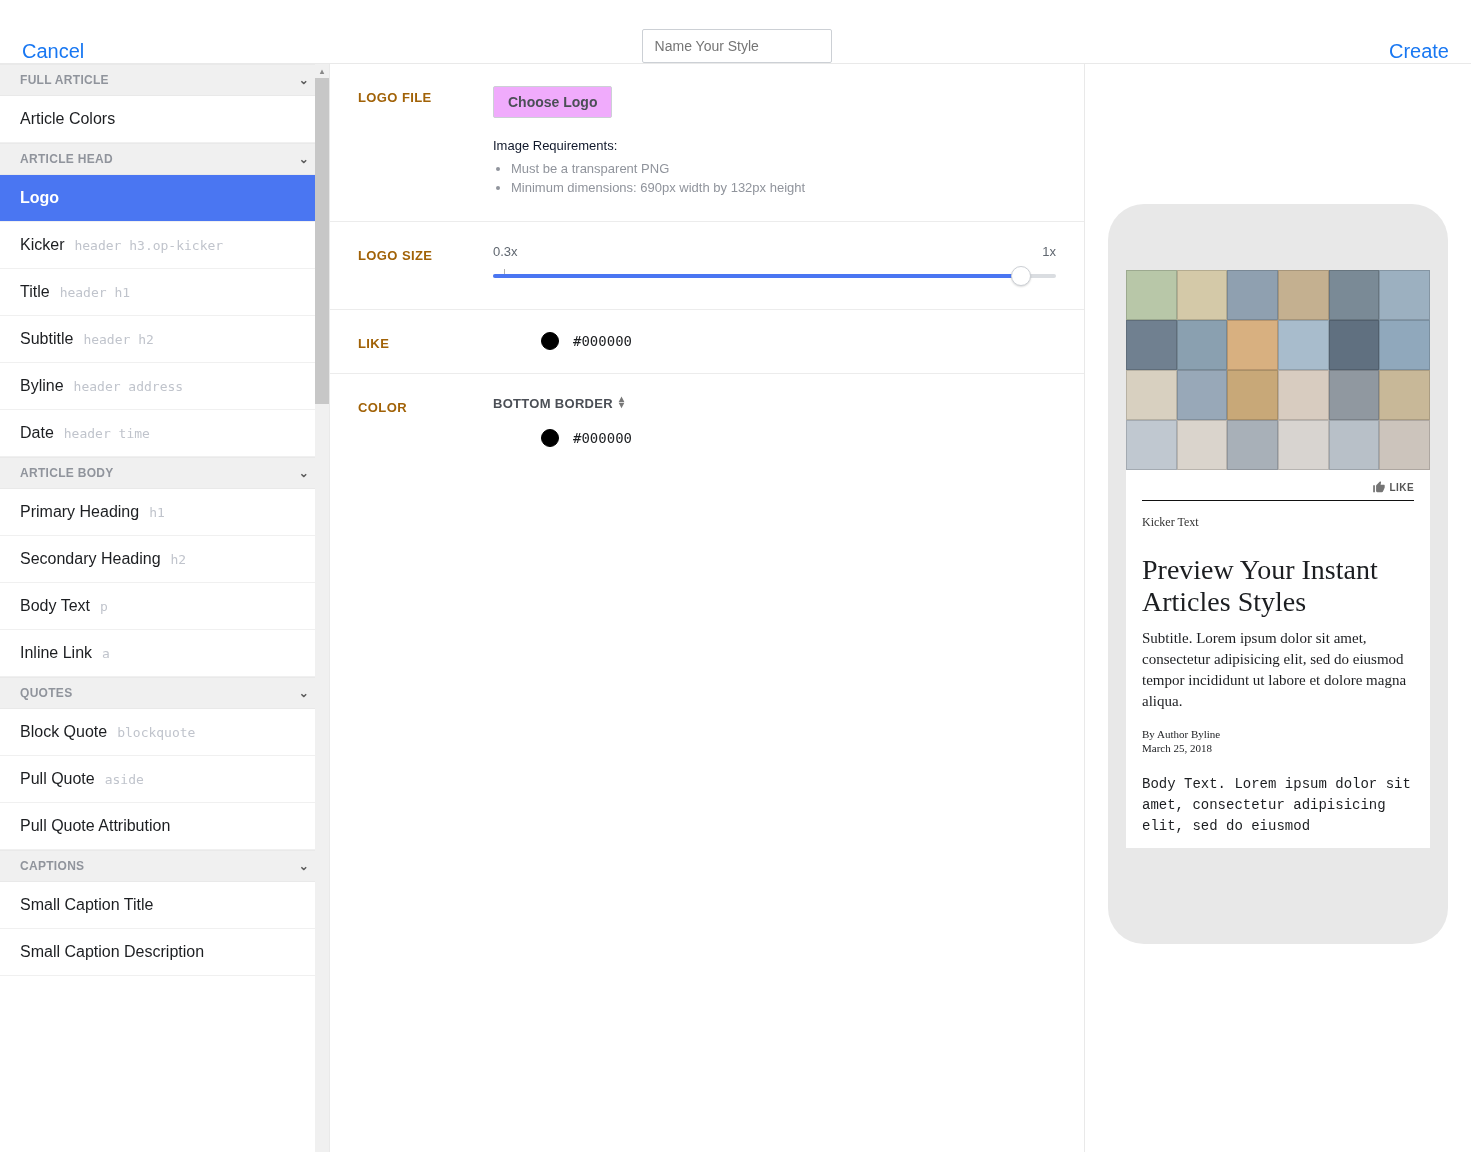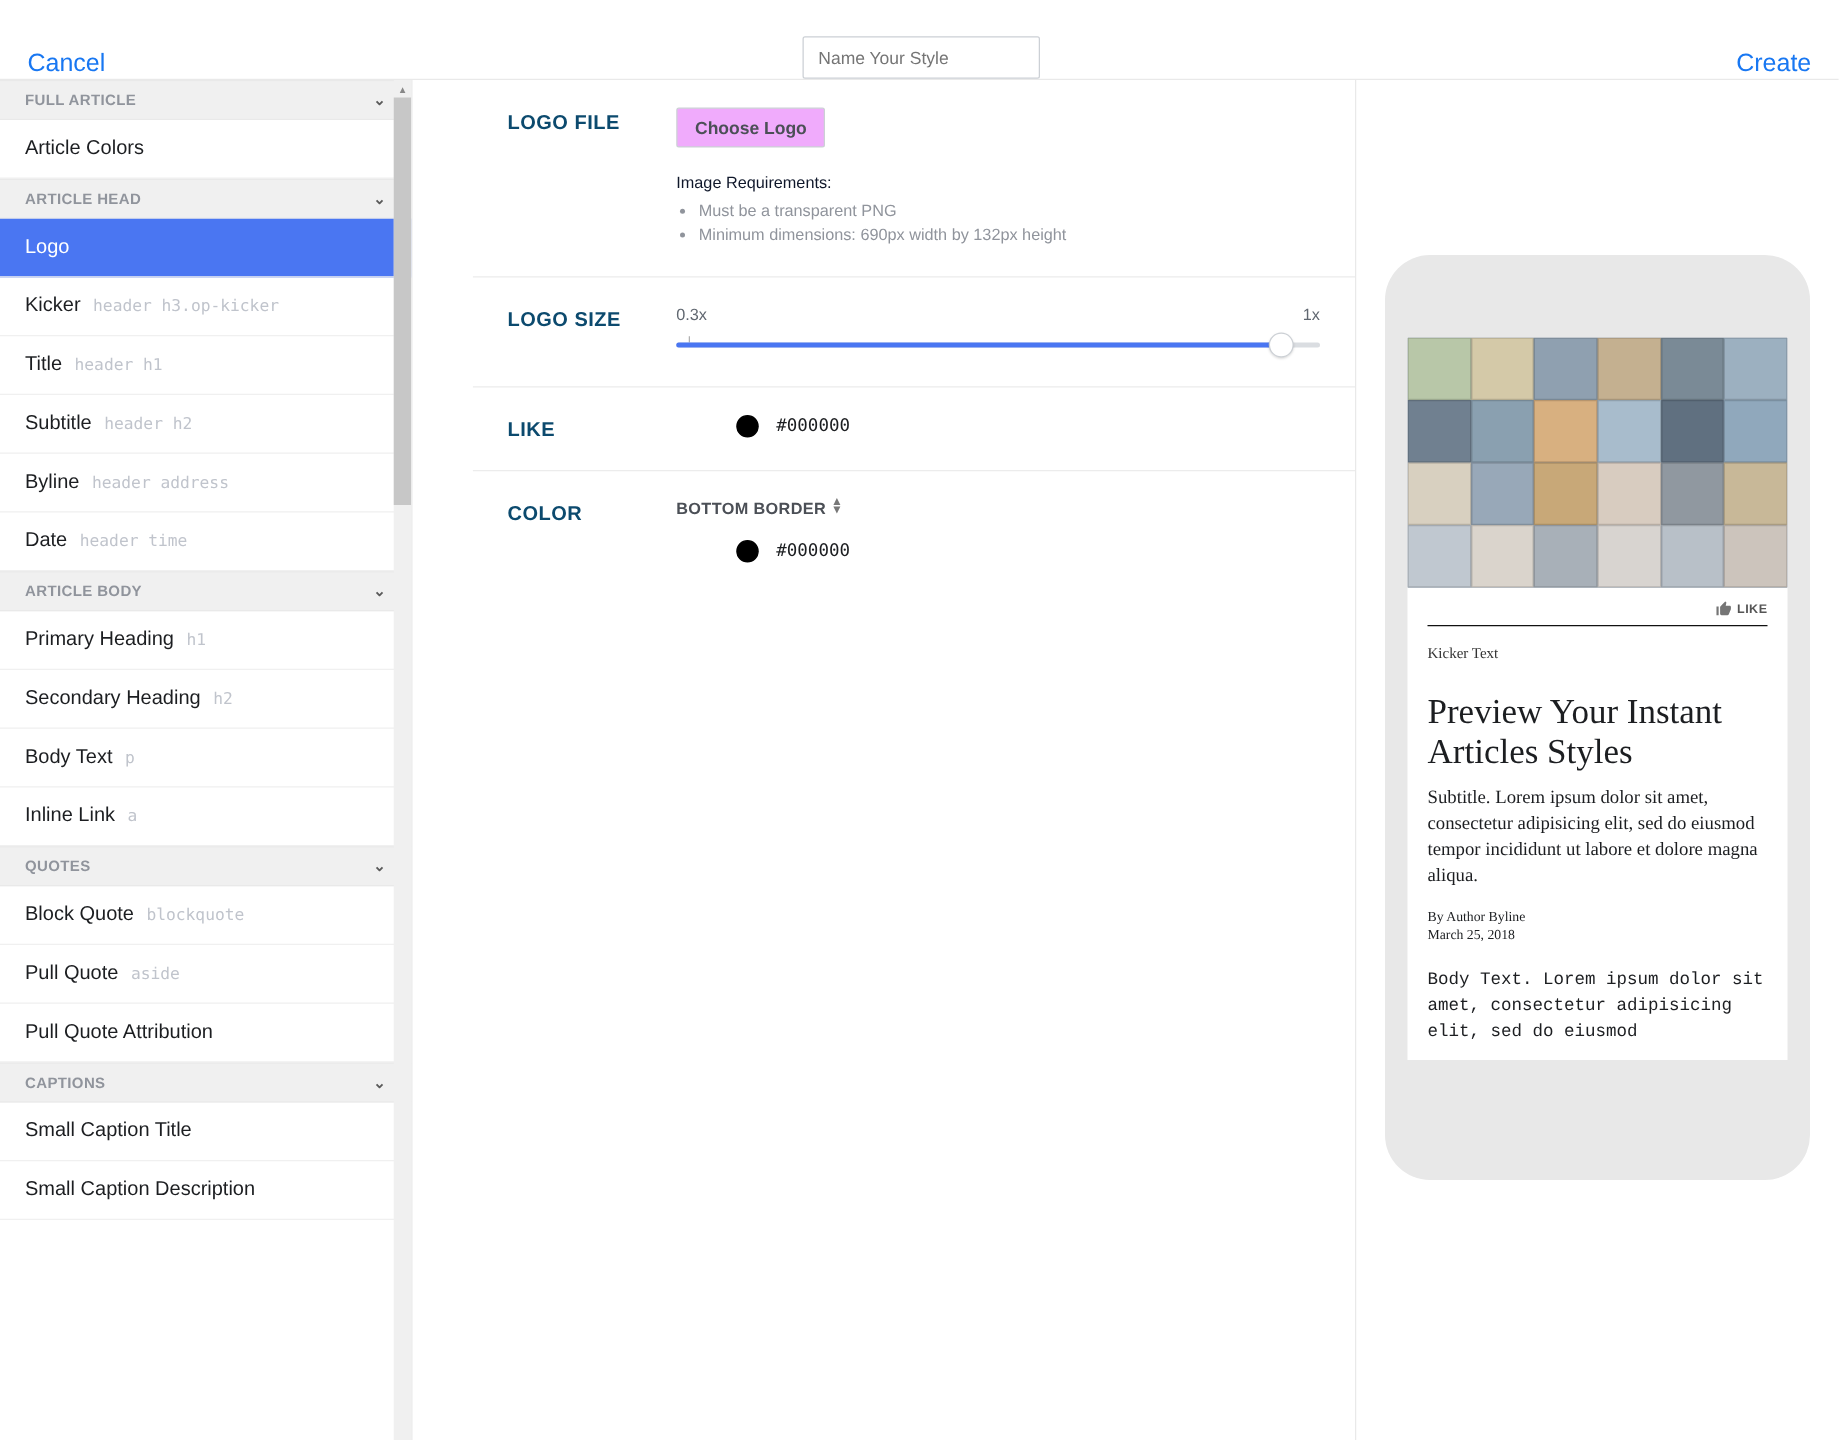--- a/index.html
+++ b/index.html
@@ -1,33 +1,33 @@
 <!DOCTYPE html>
 <html><head>
 <meta charset="utf-8">
 <style>
   * { box-sizing: border-box; margin: 0; padding: 0; }
   html, body { height: 100%; font-family: -apple-system, BlinkMacSystemFont, "Segoe UI", Helvetica, Arial, sans-serif; color: #1c1e21; background: #fff; }
   .topbar { height: 64px; display: flex; align-items: flex-end; justify-content: space-between; padding: 0 22px; border-bottom: 1px solid #e9e9e9; }
   .topbar .link { color: #1877f2; font-size: 20px; cursor: pointer; }
   .style-input { width: 190px; height: 34px; border: 1px solid #ccd0d5; padding: 0 12px; font-size: 14px; color: #606770; border-radius: 2px; }
-  .main { display: flex; height: calc(100% - 64px); gap: 48px; }
+  .main { display: flex; height: calc(100% - 64px); }
   .sidebar { width: 330px; border-right: 1px solid #e9e9e9; overflow-y: auto; background: #fff; position:relative;}
   .sidebar-scroll { position:absolute; right:0; top:0; width:14px; height:100%; background:#f0f0f0;}
   .sidebar-scroll .thumb{position:absolute; top:0; left:0; width:14px; height:30%; background:#c7c7c7;}
   .sidebar-scroll .arrow{position:absolute; left:3px; font-size:9px; color:#888; width:8px; text-align:center;}
   .section-header { background: #f0f0f0; border-bottom: 1px solid #e9e9e9; border-top:1px solid #e9e9e9; padding: 8px 20px; font-size: 12px; font-weight: 700; color: #90949c; display: flex; align-items: center; justify-content: space-between; cursor: pointer; letter-spacing:0.3px;}
   .section-header .chev { color:#5a5a5a; }
   .side-item { padding: 14px 20px; border-bottom: 1px solid #f0f0f0; font-size: 16px; color: #1c1e21; cursor: pointer; display:flex; align-items:baseline; gap:10px;}
-  .side-item.sel { background: #4a76f2; color: #fff; font-weight: 400; }
+  .side-item.sel { background: #4a76f2; color: #fff; font-weight: 700; }
   .side-item .tag { font-family: ui-monospace, Menlo, Consolas, monospace; font-size: 13px; color: #c0c4cc; }
   .content { flex: 1; display: flex; overflow:hidden;}
   .settings { flex: 1; border-right: 1px solid #e9e9e9; overflow-y:auto;}
   .setting-row { display: flex; padding: 22px 28px; border-bottom: 1px solid #ececec; }
-  .setting-label { width: 135px; font-size: 16px; font-weight: 700; color: #0c4a6e; letter-spacing: 0.4px; padding-top:4px;}
+  .setting-label { width: 135px; font-size: 13px; font-weight: 700; color: #a16207; letter-spacing: 0.4px; padding-top:4px;}
   .setting-body { flex: 1; }
   .choose-btn { border: 1px solid #ccd0d5; background: #f0abfc; color:#4b4f56; padding: 7px 14px; font-size: 14px; font-weight:600; border-radius: 2px; cursor: pointer; }
   .req-title { font-size: 13px; color:#0f172a; margin-top:20px; }
   .req-list { margin-top:8px; padding-left:18px; font-size:13px; color:#90949c; }
   .req-list li { margin-bottom:4px; }
   .slider-wrap { display:flex; justify-content:space-between; font-size:13px; color:#606770; margin-bottom:6px;}
   .slider-track { position:relative; height:22px; }
   .slider-track .bar { position:absolute; top:9px; left:0; right:0; height:4px; background:#dadde1; border-radius:2px;}
   .slider-track .fill{ position:absolute; top:9px; left:0; width:94%; height:4px; background:#4a76f2; border-radius:2px;}
   .slider-track .tick{ position:absolute; top:4px; width:1px; height:5px; background:#b0b0b0;}

